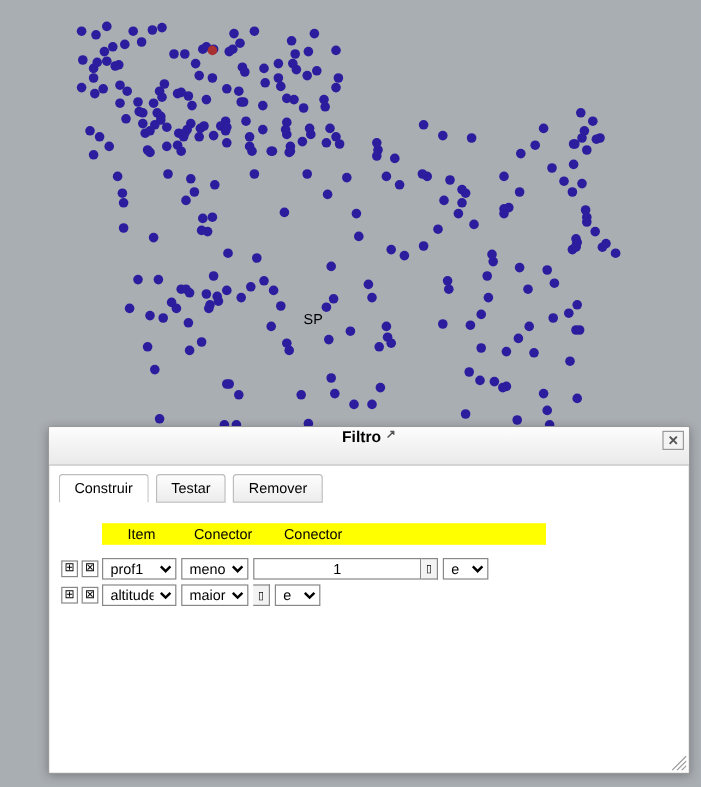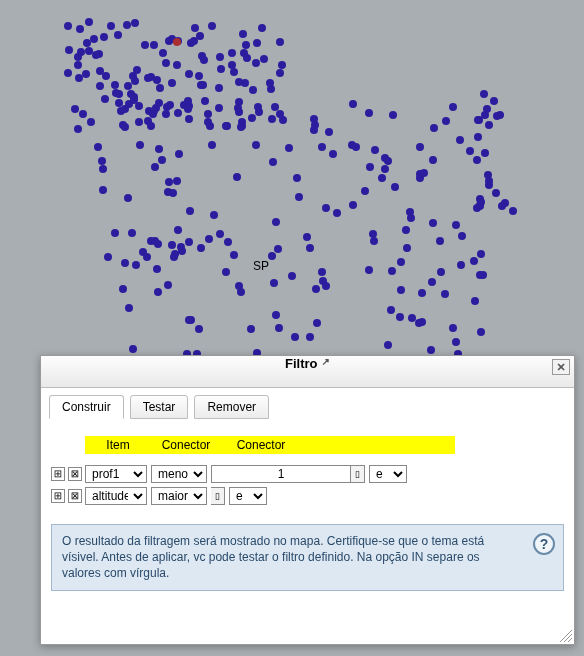--- a/index.html
+++ b/index.html
@@ -557,23 +557,19 @@
         <div class="filter-row">
           <div class="row-ctl">⊞</div>
           <div class="row-ctl">⊠</div>
           <select class="sel sel-item"><option>altitude</option></select>
           <select class="sel sel-op"><option>maior</option></select>
           <div class="val-btn">▯</div>
           <select class="sel sel-con"><option>e</option></select>
         </div>
       </div>
 
-    <div class="info-box">
-      <span>O resultado da filtragem será mostrado no mapa. Certifique-se que o tema está vísivel. Antes de aplicar, vc pode testar o filtro definido. Na opção IN separe os valores com vírgula.</span>
-      <div class="help-icon">?</div>
-    </div>
   </div>
   <div class="resize-grip">
     <svg width="12" height="12">
         <path d="M0 12 L12 0 M4 12 L12 4 M8 12 L12 8" stroke="#999" stroke-width="1"></path>
       </svg>
   </div>
 </div>
 
 </body></html>

